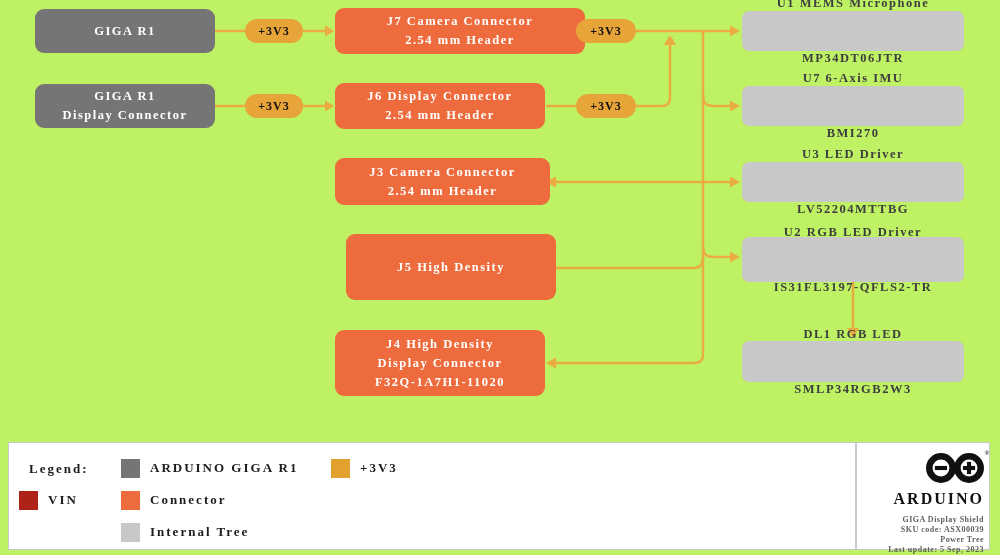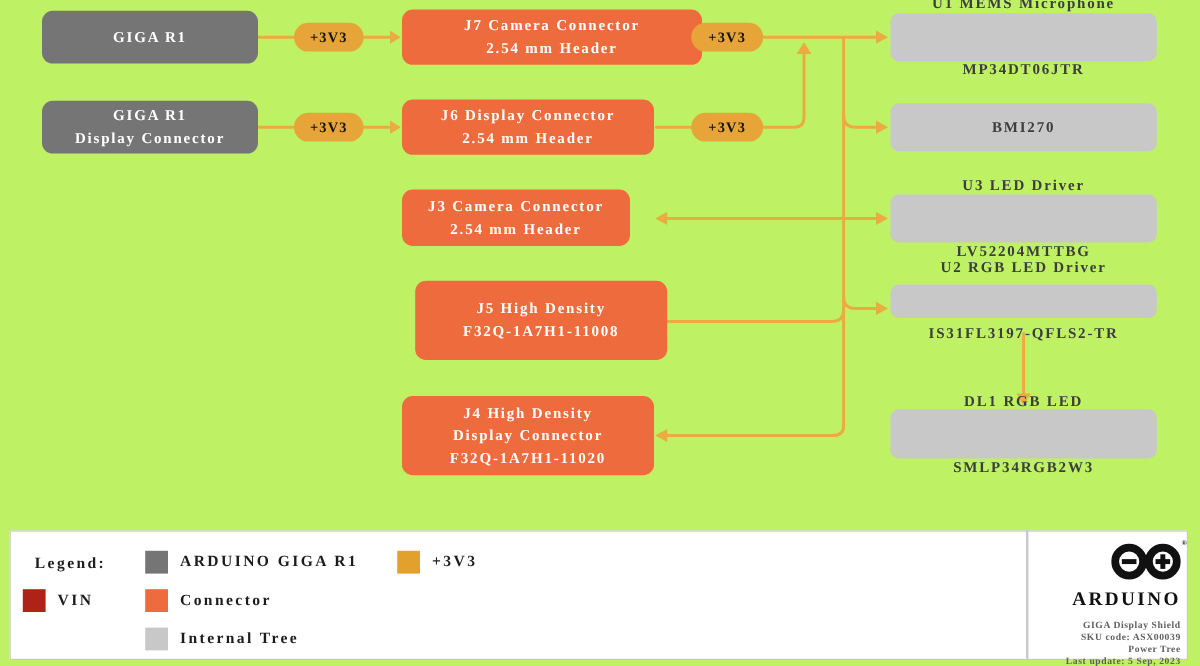--- a/index.html
+++ b/index.html
@@ -73,46 +73,46 @@
   <div class="pill" style="left:576px;top:94px;width:60px;height:24px">+3V3</div>
 
   <div class="node orange" style="left:335px;top:8px;width:250px;height:46px">
     <span>J7 Camera Connector</span>
     <span>2.54 mm Header</span>
   </div>
   <div class="node orange" style="left:335px;top:83px;width:210px;height:46px">
     <span>J6 Display Connector</span>
     <span>2.54 mm Header</span>
   </div>
-  <div class="node orange" style="left:335px;top:158px;width:190px;height:47px">
+  <div class="node orange" style="left:335px;top:158px;width:215px;height:47px">
     <span>J3 Camera Connector</span>
     <span>2.54 mm Header</span>
   </div>
   <div class="node orange" style="left:346px;top:234px;width:210px;height:66px">
     <span>J5 High Density</span>
-    <span>F32Q-1A7H1-11008</span>
   </div>
   <div class="node orange" style="left:335px;top:330px;width:210px;height:66px">
     <span>J4 High Density</span>
     <span>Display Connector</span>
     <span>F32Q-1A7H1-11020</span>
   </div>
 
   <div class="node light" style="left:742px;top:11px;width:222px;height:40px">
     <span>U1 MEMS Microphone</span>
     <span>MP34DT06JTR</span>
   </div>
   <div class="node light" style="left:742px;top:86px;width:222px;height:40px">
+    <span>U7 6-Axis IMU</span>
     <span>BMI270</span>
   </div>
   <div class="node light" style="left:742px;top:162px;width:222px;height:40px">
     <span>U3 LED Driver</span>
     <span>LV52204MTTBG</span>
   </div>
-  <div class="node light" style="left:742px;top:237px;width:222px;height:28px">
+  <div class="node light" style="left:742px;top:237px;width:222px;height:45px">
     <span>U2 RGB LED Driver</span>
     <span>IS31FL3197-QFLS2-TR</span>
   </div>
   <div class="node light" style="left:742px;top:341px;width:222px;height:41px">
     <span>DL1 RGB LED</span>
     <span>SMLP34RGB2W3</span>
   </div>
 
   <div id="legendbox">
     <div class="lg-row" style="left:20px;top:16px">

